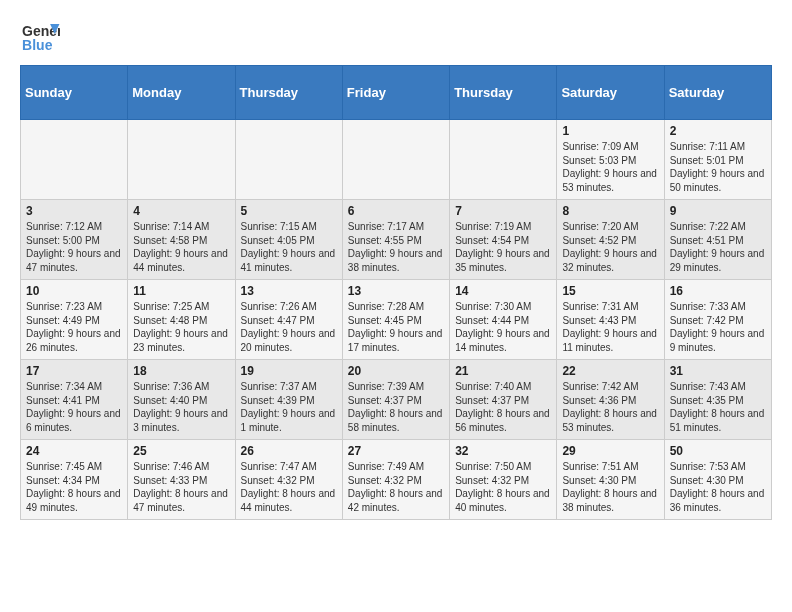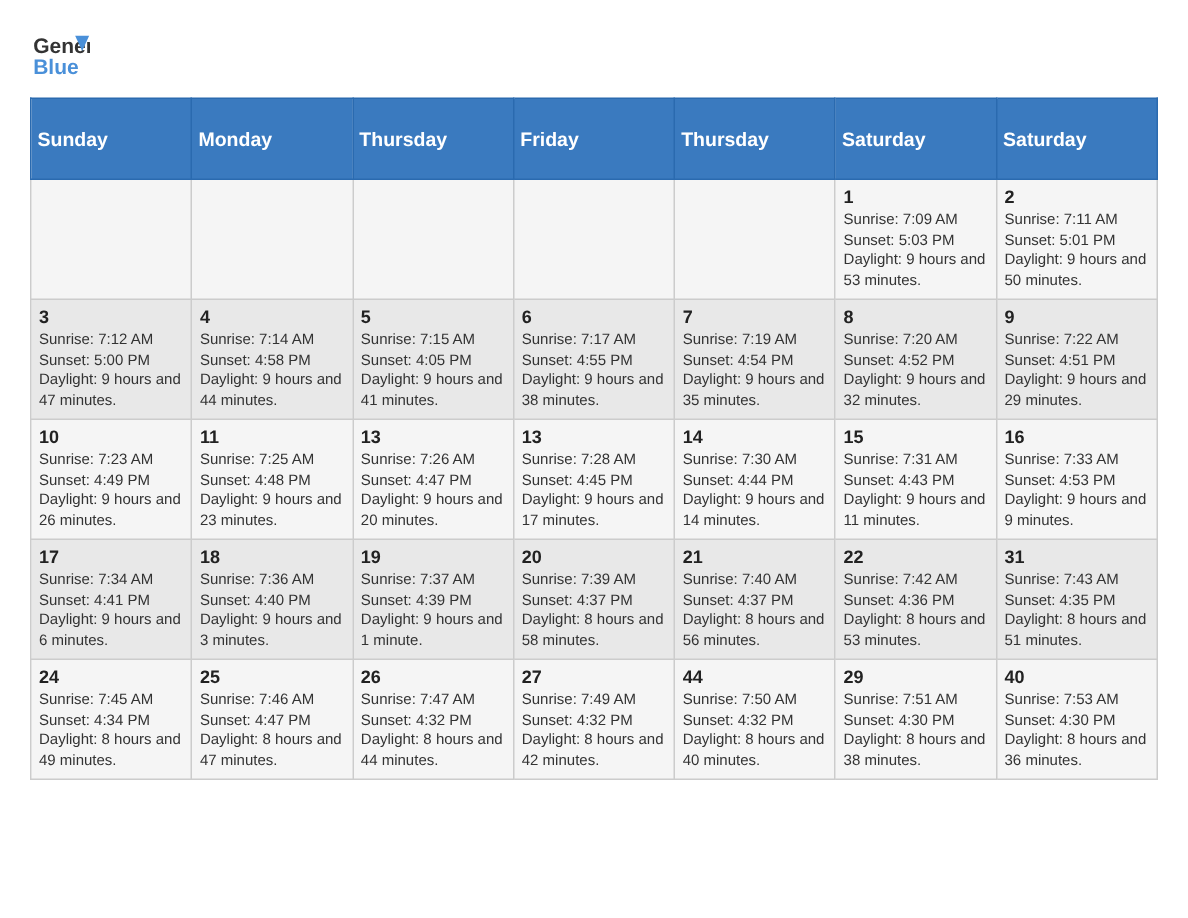--- a/index.html
+++ b/index.html
@@ -218,21 +218,21 @@
         <td>
           <span class="day-number">15</span>
           <div class="day-info">Sunrise: 7:31 AM
 Sunset: 4:43 PM
 Daylight: 9 hours
 and 11 minutes.</div>
         </td>
         <td>
           <span class="day-number">16</span>
           <div class="day-info">Sunrise: 7:33 AM
-Sunset: 4:53 PM
+Sunset: 7:42 PM
 Daylight: 9 hours
 and 9 minutes.</div>
         </td>
       </tr>
       <tr>
         <td>
           <span class="day-number">17</span>
           <div class="day-info">Sunrise: 7:34 AM
 Sunset: 4:41 PM
 Daylight: 9 hours
@@ -285,54 +285,54 @@
         <td>
           <span class="day-number">24</span>
           <div class="day-info">Sunrise: 7:45 AM
 Sunset: 4:34 PM
 Daylight: 8 hours
 and 49 minutes.</div>
         </td>
         <td>
           <span class="day-number">25</span>
           <div class="day-info">Sunrise: 7:46 AM
-Sunset: 4:47 PM
+Sunset: 4:33 PM
 Daylight: 8 hours
 and 47 minutes.</div>
         </td>
         <td>
           <span class="day-number">26</span>
           <div class="day-info">Sunrise: 7:47 AM
 Sunset: 4:32 PM
 Daylight: 8 hours
 and 44 minutes.</div>
         </td>
         <td>
           <span class="day-number">27</span>
           <div class="day-info">Sunrise: 7:49 AM
 Sunset: 4:32 PM
 Daylight: 8 hours
 and 42 minutes.</div>
         </td>
         <td>
-          <span class="day-number">44</span>
+          <span class="day-number">32</span>
           <div class="day-info">Sunrise: 7:50 AM
 Sunset: 4:32 PM
 Daylight: 8 hours
 and 40 minutes.</div>
         </td>
         <td>
           <span class="day-number">29</span>
           <div class="day-info">Sunrise: 7:51 AM
 Sunset: 4:30 PM
 Daylight: 8 hours
 and 38 minutes.</div>
         </td>
         <td>
-          <span class="day-number">40</span>
+          <span class="day-number">50</span>
           <div class="day-info">Sunrise: 7:53 AM
 Sunset: 4:30 PM
 Daylight: 8 hours
 and 36 minutes.</div>
         </td>
       </tr>
     </tbody>
 </table>
 
 </body></html>

